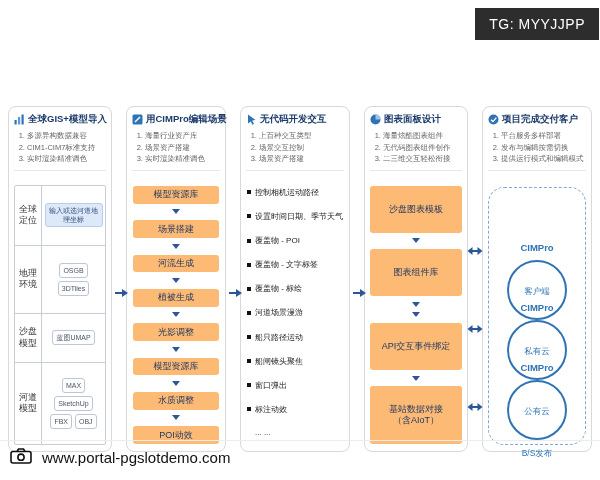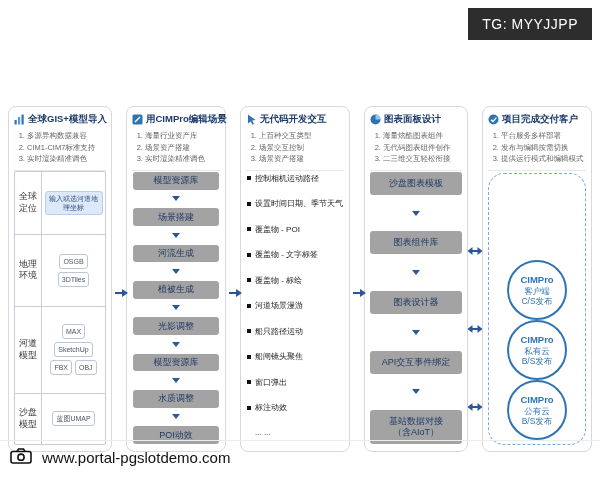--- a/index.html
+++ b/index.html
@@ -4,42 +4,42 @@
 <style>
   html,body{margin:0;padding:0;}
   body{
     width:600px;height:480px;position:relative;background:#ffffff;
     font-family:"Liberation Sans", sans-serif;overflow:hidden;
   }
   *{box-sizing:border-box;}
 
   
   .badge{
-    position:absolute;top:8px;right:8px;background:#2d2d2d;color:#fff;
+    position:absolute;top:8px;right:1px;background:#2d2d2d;color:#fff;
     font-size:14px;letter-spacing:.5px;padding:8px 14px;
   }
 
   
   .diagram{
     position:absolute;left:8px;top:106px;width:584px;height:346px;
     display:flex;align-items:stretch;
   }
   .panel{
     border:1px solid #d9d9d9;border-radius:8px;background:#fff;
     padding:6px 5px;display:flex;flex-direction:column;min-width:0;
   }
   .p1{width:104px}.p2{width:100px}.p3{width:110px}.p4{width:104px}.p5{width:110px}
   .spacer{flex:1;position:relative;min-width:10px;}
 
   .ph{display:flex;align-items:center;gap:3px;white-space:nowrap;}
   .ph .pt{font-size:9.5px;font-weight:bold;color:#1b3a6b;}
   .ph .icon{display:flex;flex:none;}
 
   ol.points{
-    margin:4px 0 0;padding:0 0 5px 13px;border-bottom:1px solid #e7e7e7;
+    margin:4px 0 14px;padding:0 0 5px 13px;border-bottom:1px solid #e7e7e7;
     font-size:7.5px;color:#666;line-height:1.55;
   }
   ol.points li{padding:0;margin:0;}
 
   
   .p1-table{flex:1;border:1px solid #c8cdd6;border-radius:2px;display:flex;flex-direction:column;}
   .p1-row{display:flex;border-bottom:1px solid #c8cdd6;min-height:0;}
   .p1-row:last-child{border-bottom:none;}
   .r1{flex:1.05}.r2{flex:1.2}.r3{flex:.85}.r4{flex:1.45}
   .p1-label{
@@ -54,24 +54,24 @@
   .p1-items.col{flex-direction:column;flex-wrap:nowrap;}
   .chip{
     border:1px solid #bcc6d4;border-radius:3px;background:#fff;color:#4a5568;
     font-size:7px;line-height:1.3;padding:2px 3px;text-align:center;
   }
   .chip.blue{background:#dde9f8;border-color:#b6cdec;color:#2f4f7c;width:58px;}
 
   
   .flow{flex:1;display:flex;flex-direction:column;align-items:center;justify-content:space-between;padding:1px 0;}
   .fbox{
-    width:86px;background:#a3a3a3;color:#1f3864;border-radius:3px;
+    width:86px;background:#fdba74;color:#1f3864;border-radius:3px;
     text-align:center;font-size:9px;padding:3.5px 2px;line-height:1.2;
   }
-  .p4 .fbox{width:92px;padding:6px 2px;}
+  .p4 .fbox{width:92px;padding:18px 2px;}
   .darr{width:0;height:0;border-left:4.5px solid transparent;border-right:4.5px solid transparent;border-top:5.5px solid #2b579a;}
 
   
   ul.bullets{list-style:none;margin:2px 0 8px;padding:0;flex:1;display:flex;flex-direction:column;justify-content:space-between;}
   ul.bullets li{font-size:8px;color:#222;position:relative;padding-left:9px;white-space:nowrap;}
   ul.bullets li::before{
     content:"";position:absolute;left:1px;top:50%;transform:translateY(-50%);
     width:4px;height:4px;background:#111;
   }
   ul.bullets li.nomark::before{display:none;}
@@ -80,21 +80,21 @@
   .deliver{
     flex:1;margin-top:2px;border:1.5px dashed #7fa8d9;border-radius:16px;
     display:flex;flex-direction:column;align-items:center;justify-content:flex-end;padding:4px 0;
   }
   .circle{
     width:60px;height:60px;border:2px solid #2e74b5;border-radius:50%;color:#2e74b5;
     display:flex;flex-direction:column;align-items:center;justify-content:center;
     text-align:center;line-height:1.2;background:#fff;
   }
   .circle .l1{font-size:9.5px;font-weight:bold;}
-  .circle .l2,.circle .l3{font-size:8.5px;}
+  .circle .l2,.circle .l3{font-size:8.5px;margin-top:32px;}
 
   
   .rarr{position:absolute;left:50%;top:54%;width:8px;height:2px;background:#2b579a;transform:translate(-50%,-50%);}
   .rarr::after{content:"";position:absolute;right:-5px;top:-3px;border-left:6px solid #2b579a;border-top:4px solid transparent;border-bottom:4px solid transparent;}
   .dblarr{position:absolute;left:50%;width:7px;height:2px;background:#2b579a;transform:translate(-50%,-50%);}
   .dblarr::after{content:"";position:absolute;right:-4px;top:-3px;border-left:5px solid #2b579a;border-top:4px solid transparent;border-bottom:4px solid transparent;}
   .dblarr::before{content:"";position:absolute;left:-4px;top:-3px;border-right:5px solid #2b579a;border-top:4px solid transparent;border-bottom:4px solid transparent;}
   .a1{top:42%}.a2{top:64.5%}.a3{top:87%}
 
   
@@ -129,35 +129,35 @@
         <div class="p1-label">全球定位</div>
         <div class="p1-items">
           <span class="chip blue">输入或选河道地理坐标</span>
         </div>
       </div>
       <div class="p1-row r2">
         <div class="p1-label">地理环境</div>
         <div class="p1-items col">
           <span class="chip">OSGB</span>
           <span class="chip">3DTiles</span>
+        </div>
+      </div>
+      <div class="p1-row r3">
+        <div class="p1-label">沙盘模型</div>
+        <div class="p1-items">
+          <span class="chip">蓝图UMAP</span>
         </div>
       </div>
       <div class="p1-row r4">
         <div class="p1-label">河道模型</div>
         <div class="p1-items">
           <span class="chip">MAX</span>
           <span class="chip">SketchUp</span>
           <span class="chip">FBX</span>
           <span class="chip">OBJ</span>
-        </div>
-      </div>
-      <div class="p1-row r3">
-        <div class="p1-label">沙盘模型</div>
-        <div class="p1-items">
-          <span class="chip">蓝图UMAP</span>
         </div>
       </div>
     </div>
   </section>
 
   <div class="spacer">
     <div class="rarr"></div>
   </div>
 
   <section class="panel p2">
@@ -244,21 +244,20 @@
     <ol class="points">
       <li>海量炫酷图表组件</li>
       <li>无代码图表组件创作</li>
       <li>二三维交互轻松衔接</li>
     </ol>
     <div class="flow">
       <div class="fbox">沙盘图表模板</div>
       <div class="darr"></div>
       <div class="fbox">图表组件库</div>
       <div class="darr"></div>
-      <div class="fbox">图表设计器</div>
       <div class="darr"></div>
       <div class="fbox">API交互事件绑定</div>
       <div class="darr"></div>
       <div class="fbox">
         <span>基站数据对接</span><br>
         <span>（含AIoT）</span>
       </div>
     </div>
   </section>
 

